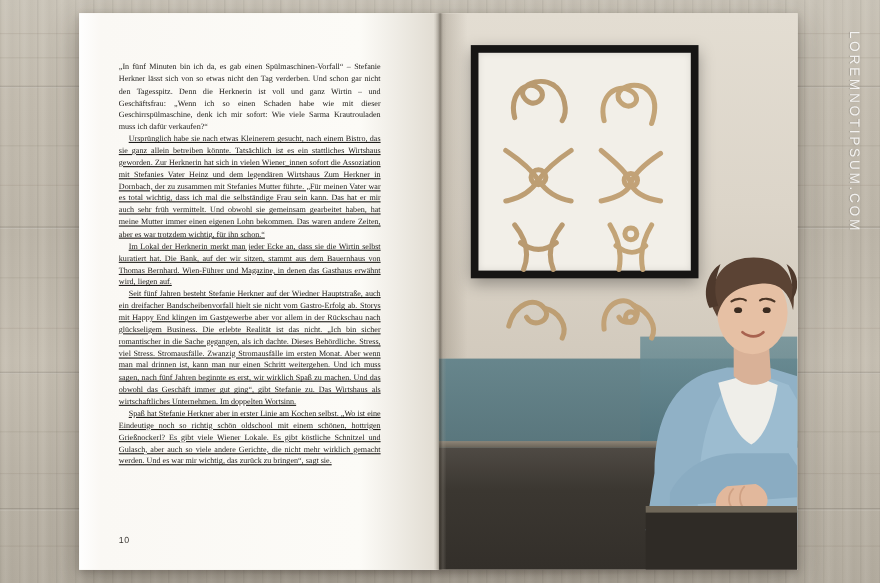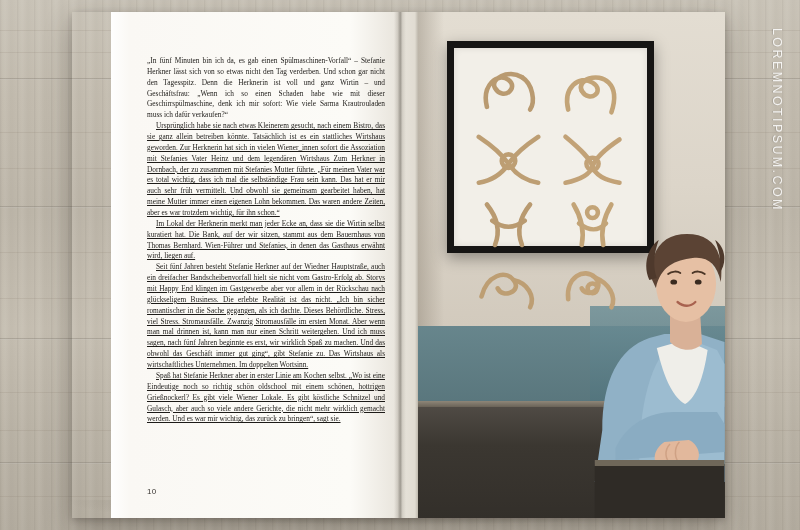--- a/index.html
+++ b/index.html
@@ -69,21 +69,20 @@
   .page {
     position: relative;
     height: 100%;
     overflow: hidden;
   }
   .page-left {
     width: 327px;
     background: #fbfaf6;
     background-image:
       linear-gradient(90deg, rgba(255,255,255,0.9) 0%, rgba(250,248,244,1) 6%, rgba(252,251,247,1) 78%, rgba(225,220,210,1) 99%, rgba(190,184,172,1) 100%);
-    margin-left: 39px;
   }
   .page-right {
     width: 326px;
     background: #efece6;
     background-image: linear-gradient(90deg, rgba(150,143,130,0.55) 0%, rgba(236,232,225,0.25) 3%, rgba(255,255,255,0) 10%);
   }
 
   
   .text-col {
     position: absolute;
@@ -237,21 +236,21 @@
   <div class="watermark-rot">LOREMNOTIPSUM.COM</div>
 
   <div class="spread-shadow-bottom"></div>
 
   <div class="spread">
 
     <div class="page page-left">
       <div class="text-col">
         <p class="first">„In fünf Minuten bin ich da, es gab einen Spülmaschinen-Vorfall“ – Stefanie Herkner lässt sich von so etwas nicht den Tag verderben. Und schon gar nicht den Tagesspitz. Denn die Herknerin ist voll und ganz Wirtin – und Geschäftsfrau: „Wenn ich so einen Schaden habe wie mit dieser Geschirrspülmaschine, denk ich mir sofort: Wie viele Sarma Krautrouladen muss ich dafür verkaufen?“</p>
         <p>Ursprünglich habe sie nach etwas Kleinerem gesucht, nach einem Bistro, das sie ganz allein betreiben könnte. Tatsächlich ist es ein stattliches Wirtshaus geworden. Zur Herknerin hat sich in vielen Wiener_innen sofort die Assoziation mit Stefanies Vater Heinz und dem legendären Wirtshaus Zum Herkner in Dornbach, der zu zusammen mit Stefanies Mutter führte. „Für meinen Vater war es total wichtig, dass ich mal die selbständige Frau sein kann. Das hat er mir auch sehr früh vermittelt. Und obwohl sie gemeinsam gearbeitet haben, hat meine Mutter immer einen eigenen Lohn bekommen. Das waren andere Zeiten, aber es war trotzdem wichtig, für ihn schon.“</p>
-        <p>Im Lokal der Herknerin merkt man jeder Ecke an, dass sie die Wirtin selbst kuratiert hat. Die Bank, auf der wir sitzen, stammt aus dem Bauernhaus von Thomas Bernhard. Wien-Führer und Stefanies, in denen das Gasthaus erwähnt wird, liegen auf.</p>
+        <p>Im Lokal der Herknerin merkt man jeder Ecke an, dass sie die Wirtin selbst kuratiert hat. Die Bank, auf der wir sitzen, stammt aus dem Bauernhaus von Thomas Bernhard. Wien-Führer und Magazine, in denen das Gasthaus erwähnt wird, liegen auf.</p>
         <p>Seit fünf Jahren besteht Stefanie Herkner auf der Wiedner Hauptstraße, auch ein dreifacher Bandscheibenvorfall hielt sie nicht vom Gastro-Erfolg ab. Storys mit Happy End klingen im Gastgewerbe aber vor allem in der Rückschau nach glückseligem Business. Die erlebte Realität ist das nicht. „Ich bin sicher romantischer in die Sache gegangen, als ich dachte. Dieses Behördliche. Stress, viel Stress. Stromausfälle. Zwanzig Stromausfälle im ersten Monat. Aber wenn man mal drinnen ist, kann man nur einen Schritt weitergehen. Und ich muss sagen, nach fünf Jahren beginnte es erst, wir wirklich Spaß zu machen. Und das obwohl das Geschäft immer gut ging“, gibt Stefanie zu. Das Wirtshaus als wirtschaftliches Unternehmen. Im doppelten Wortsinn.</p>
         <p>Spaß hat Stefanie Herkner aber in erster Linie am Kochen selbst. „Wo ist eine Eindeutige noch so richtig schön oldschool mit einem schönen, hottrigen Grießnockerl? Es gibt viele Wiener Lokale. Es gibt köstliche Schnitzel und Gulasch, aber auch so viele andere Gerichte, die nicht mehr wirklich gemacht werden. Und es war mir wichtig, das zurück zu bringen“, sagt sie.</p>
       </div>
       <div class="folio">10</div>
     </div>
 
     <div class="page page-right">
       <div class="photo">
         <div class="wall"></div>
         <div class="wall-shadow"></div>

